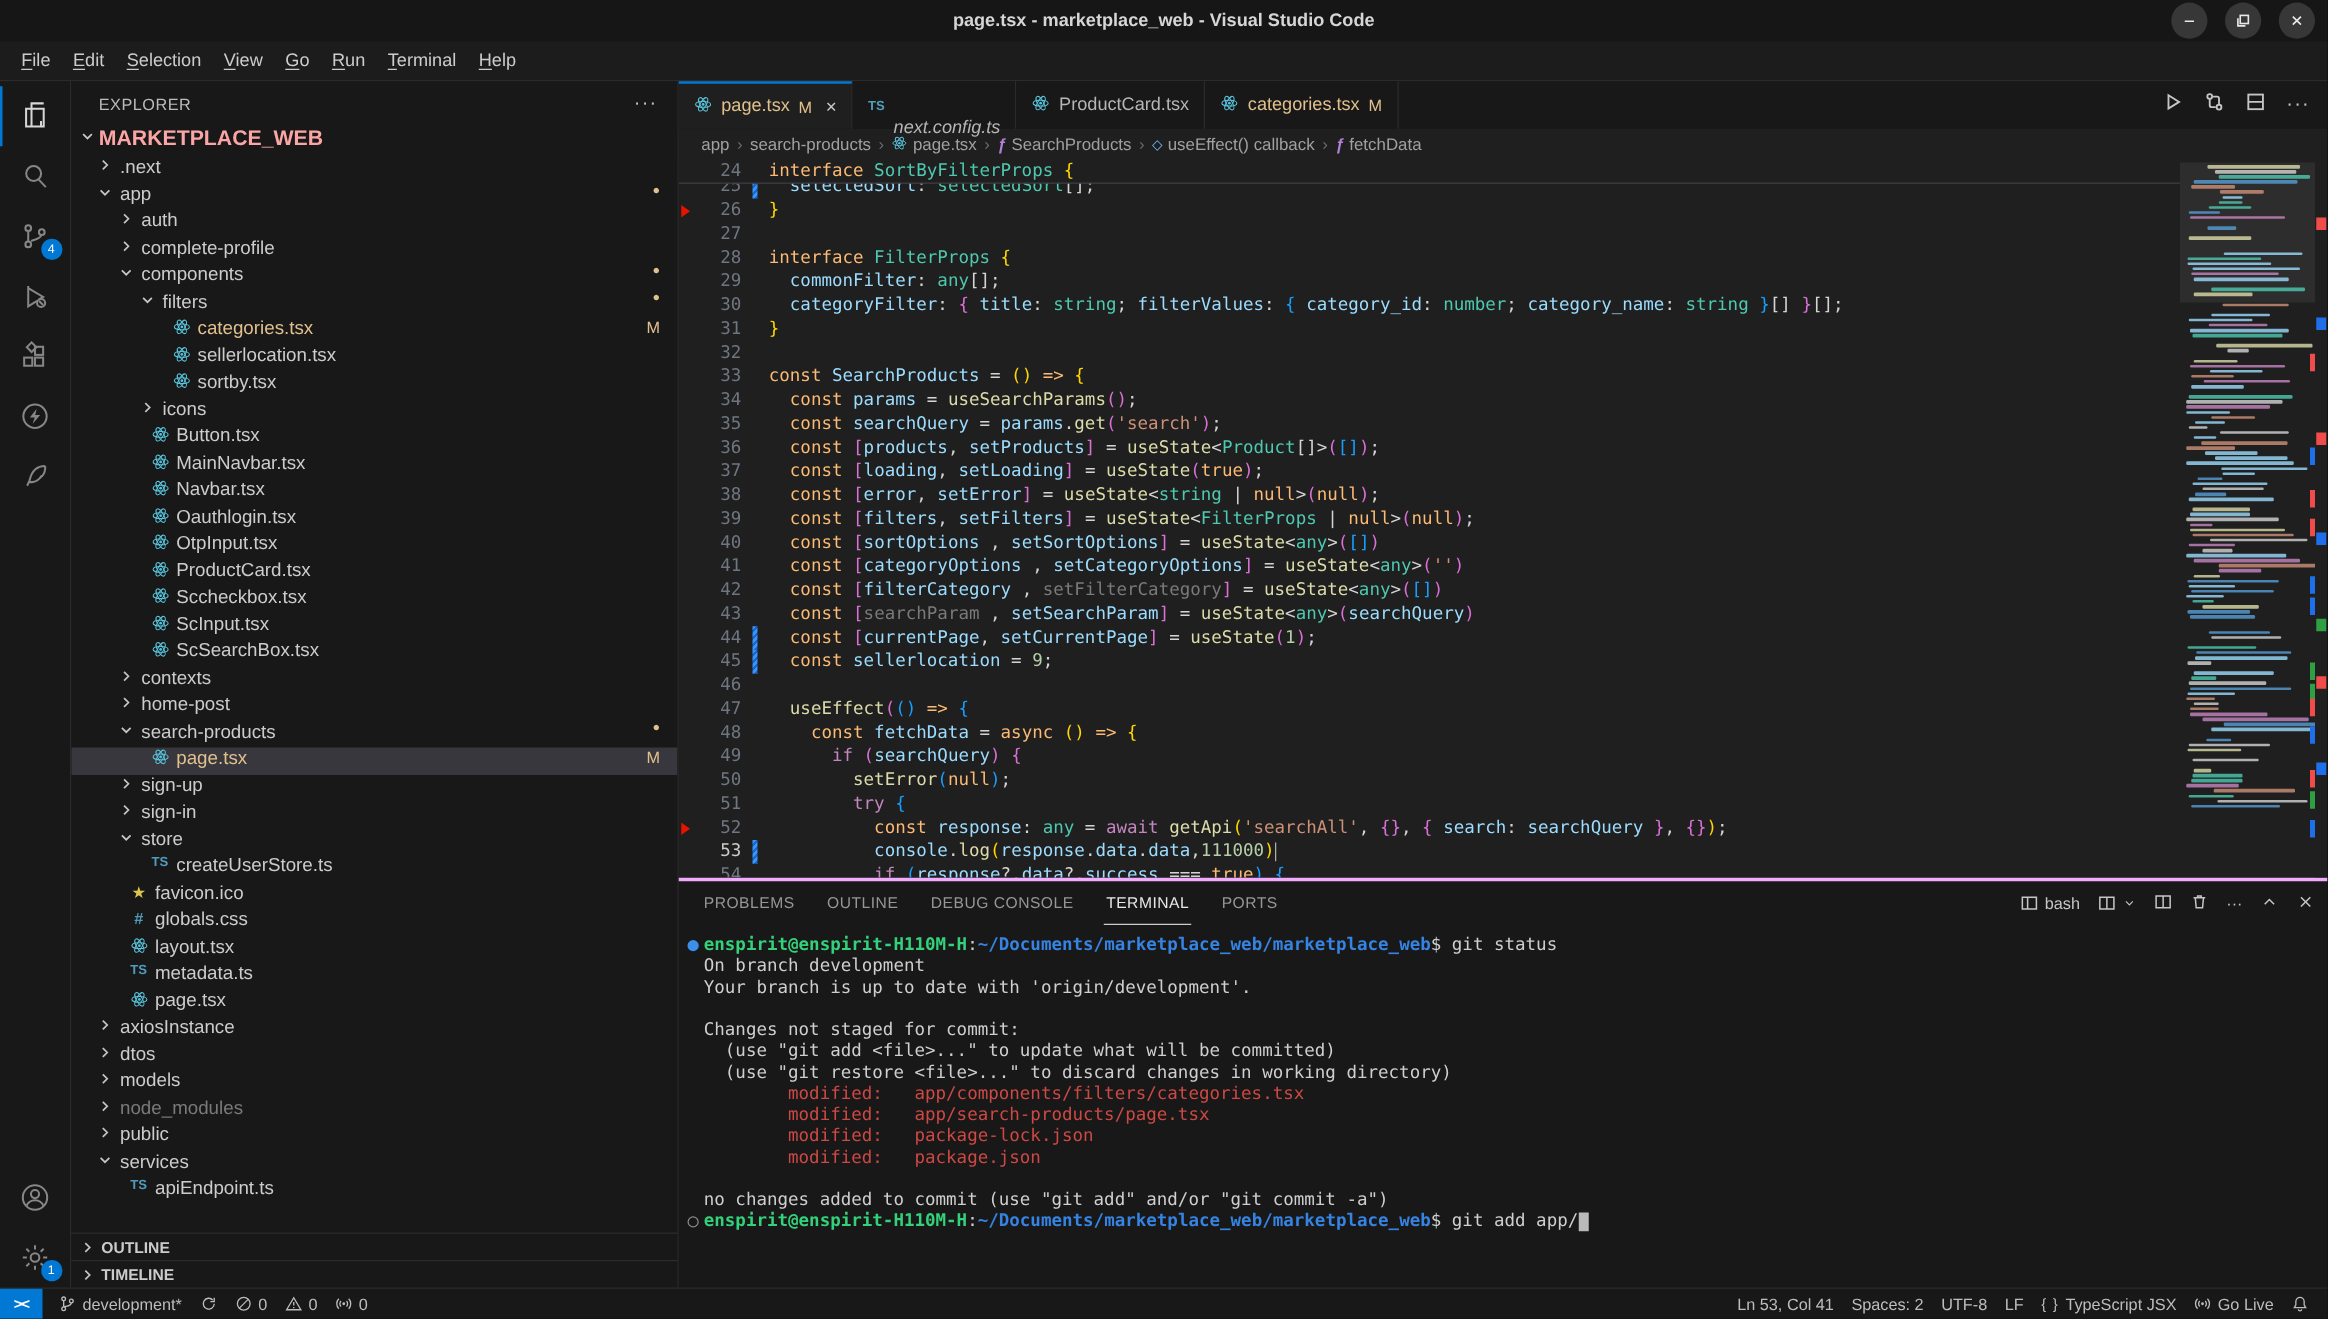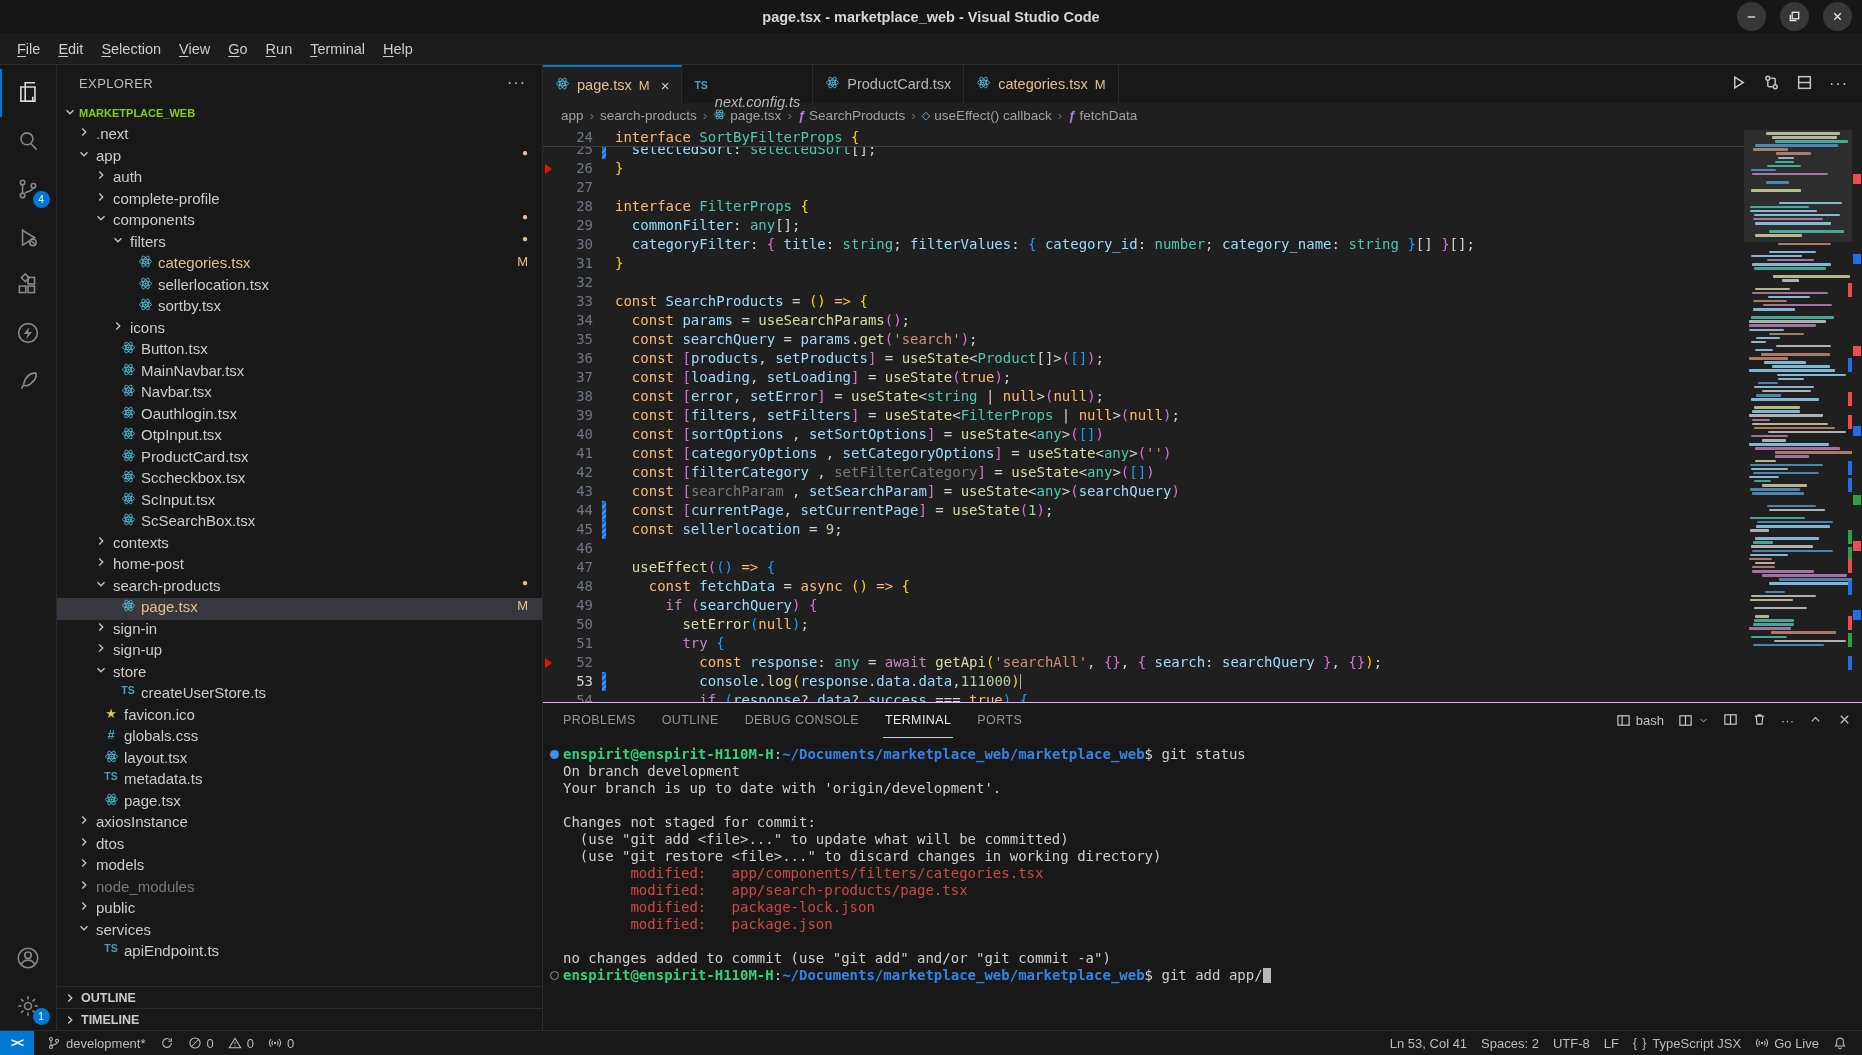--- a/index.html
+++ b/index.html
@@ -28,21 +28,21 @@
   .act-item.active { color:#d7d7d7; border-left:2px solid #0078d4; }
   .act-item svg { width:26px; height:26px; stroke:currentColor; fill:none; stroke-width:1.5; }
   .act-badge { position:absolute; right:7px; bottom:5px; min-width:17px; height:17px; border-radius:9px; background:#0078d4; color:#fff; font-size:10px; display:flex; align-items:center; justify-content:center; padding:0 3px; }
   .act-spacer { flex:1; }
 
   
   .sidebar { width:486px; background:#181818; border-right:1px solid #2b2b2b; display:flex; flex-direction:column; min-height:0; flex:none; }
   .sidebar-head { height:36px; display:flex; align-items:center; justify-content:space-between; padding:0 16px 0 22px; flex:none; }
   .sidebar-head .lbl { color:#bcbcbc; font-size:13px; letter-spacing:.4px; }
   .sidebar-head .dots { color:#c2c2c2; font-size:16px; letter-spacing:1px; }
-  .section-head { height:24px; display:flex; align-items:center; color:#84cc16; font-weight:bold; font-size:11px; padding-left:6px; gap:2px; flex:none; }
+  .section-head { height:24px; display:flex; color:#fca5a5; font-weight:bold; font-size:17px; padding-left:6px; gap:2px; flex:none; }
   .tree { flex:1; overflow:hidden; position:relative; }
   .trow { height:21.5px; display:flex; align-items:flex-start; position:relative; color:#cccccc; font-size:15px; cursor:pointer; }
   .trow.selected { background:#37373d; }
   .trow .chev { width:18px; flex:none; display:flex; justify-content:center; color:#c5c5c5; }
   .trow .chev svg { width:14px; height:14px; stroke:#c5c5c5; fill:none; stroke-width:1.6; }
   .trow .ficon { width:20px; flex:none; display:flex; justify-content:center; align-items:center; font-size:11px; }
   .trow .ficon svg { width:15px; height:15px; }
   .trow .flabel { margin-left:3px; white-space:nowrap; }
   .trow .badge { position:absolute; right:14px; color:#e2c08d; font-size:13px; }
   .trow .badge.dot { font-size:10px; }
@@ -99,21 +99,21 @@
   
   .minimap { width:108px; flex:none; position:relative; padding:4px 2px 0 4px; overflow:hidden; }
   .mm-slider { position:absolute; left:0; right:0; top:2px; height:112px; background:rgba(150,150,150,.12); }
   .mm-line { height:2.5px; margin-bottom:1.6px; border-radius:1px; opacity:.8; }
   .mm-marks { position:absolute; right:0; top:0; bottom:0; width:4px; }
   .mm-marks div, .ruler div { position:absolute; left:0; right:0; }
   .ruler { width:10px; flex:none; position:relative; background:#1f1f1f; }
   .ruler div { left:1px; right:1px; }
 
   
-  .panel { height:328px; flex:none; background:#181818; border-top:1px solid #f0abfc; display:flex; flex-direction:column; }
+  .panel { height:328px; flex:none; background:#181818; border-top:3px solid #f0abfc; display:flex; flex-direction:column; }
   .panel-head { height:35px; display:flex; align-items:center; padding:0 10px 0 18px; flex:none; }
   .ptab { color:#969696; font-size:12.5px; letter-spacing:.4px; padding:0 2px; margin-right:22px; height:35px; display:flex; align-items:center; border-bottom:1px solid transparent; }
   .ptab.active { color:#e7e7e7; border-bottom:1px solid #cccccc; }
   .panel-actions { margin-left:auto; display:flex; align-items:center; gap:14px; color:#c5c5c5; font-size:13px; }
   .panel-actions svg { width:15px; height:15px; stroke:#c5c5c5; fill:none; stroke-width:1.3; }
   .pa-group { display:flex; align-items:center; gap:5px; }
   .terminal { flex:1; overflow:hidden; padding:8px 0 0 6px; font-family:"DejaVu Sans Mono", monospace; font-size:14px; }
   .tline { height:17px; line-height:17px; white-space:pre; position:relative; padding-left:14px; }
   .tdeco { position:absolute; left:1px; top:4px; width:9px; height:9px; border-radius:50%; }
   .tdeco.blue { background:#3b8eea; }
@@ -498,29 +498,29 @@
             </span>
             <span class="flabel">page.tsx</span>
             <span class="badge">M</span>
           </div>
           <div class="trow" style="padding-left: 35px;">
             <span class="chev">
               <svg viewBox="0 0 16 16">
                 <path d="M6 4l4 4-4 4"></path>
               </svg>
             </span>
+            <span class="flabel">sign-up</span>
+          </div>
+          <div class="trow" style="padding-left: 35px;">
+            <span class="chev">
+              <svg viewBox="0 0 16 16">
+                <path d="M6 4l4 4-4 4"></path>
+              </svg>
+            </span>
             <span class="flabel">sign-in</span>
-          </div>
-          <div class="trow" style="padding-left: 35px;">
-            <span class="chev">
-              <svg viewBox="0 0 16 16">
-                <path d="M6 4l4 4-4 4"></path>
-              </svg>
-            </span>
-            <span class="flabel">sign-up</span>
           </div>
           <div class="trow" style="padding-left: 35px;">
             <span class="chev">
               <svg viewBox="0 0 16 16">
                 <path d="M4 6l4 4 4-4"></path>
               </svg>
             </span>
             <span class="flabel">store</span>
           </div>
           <div class="trow" style="padding-left: 61px;">

